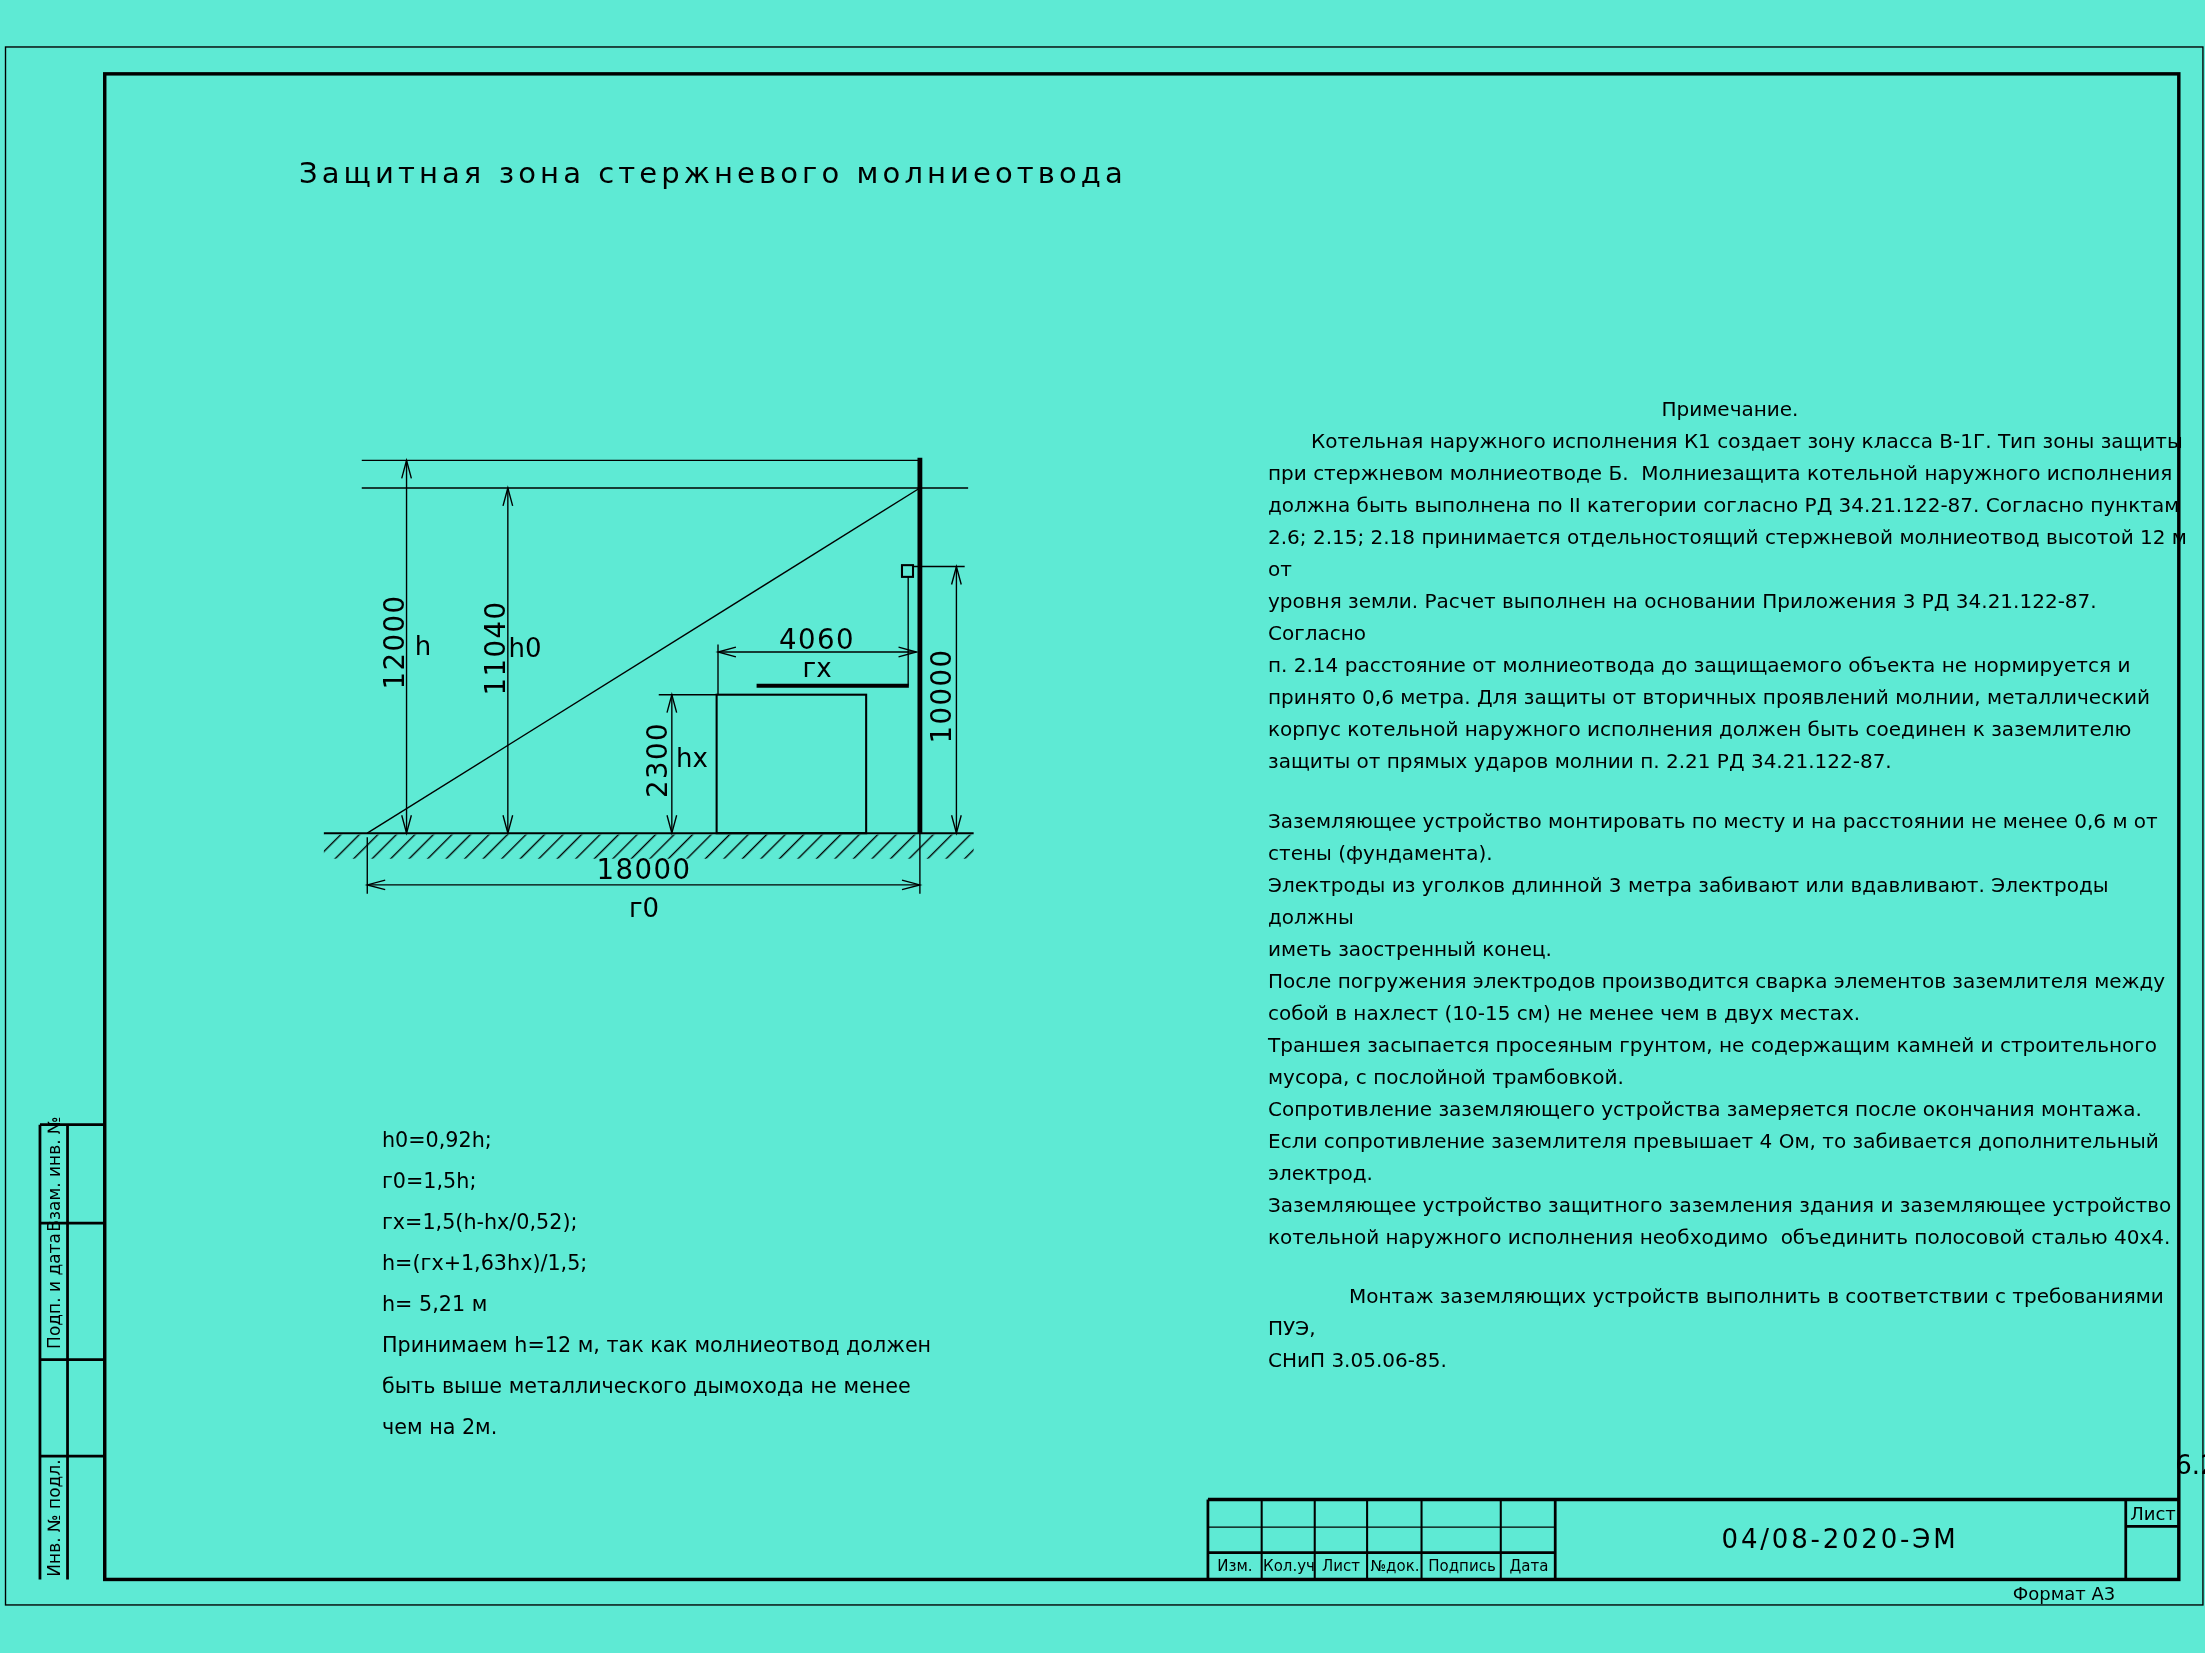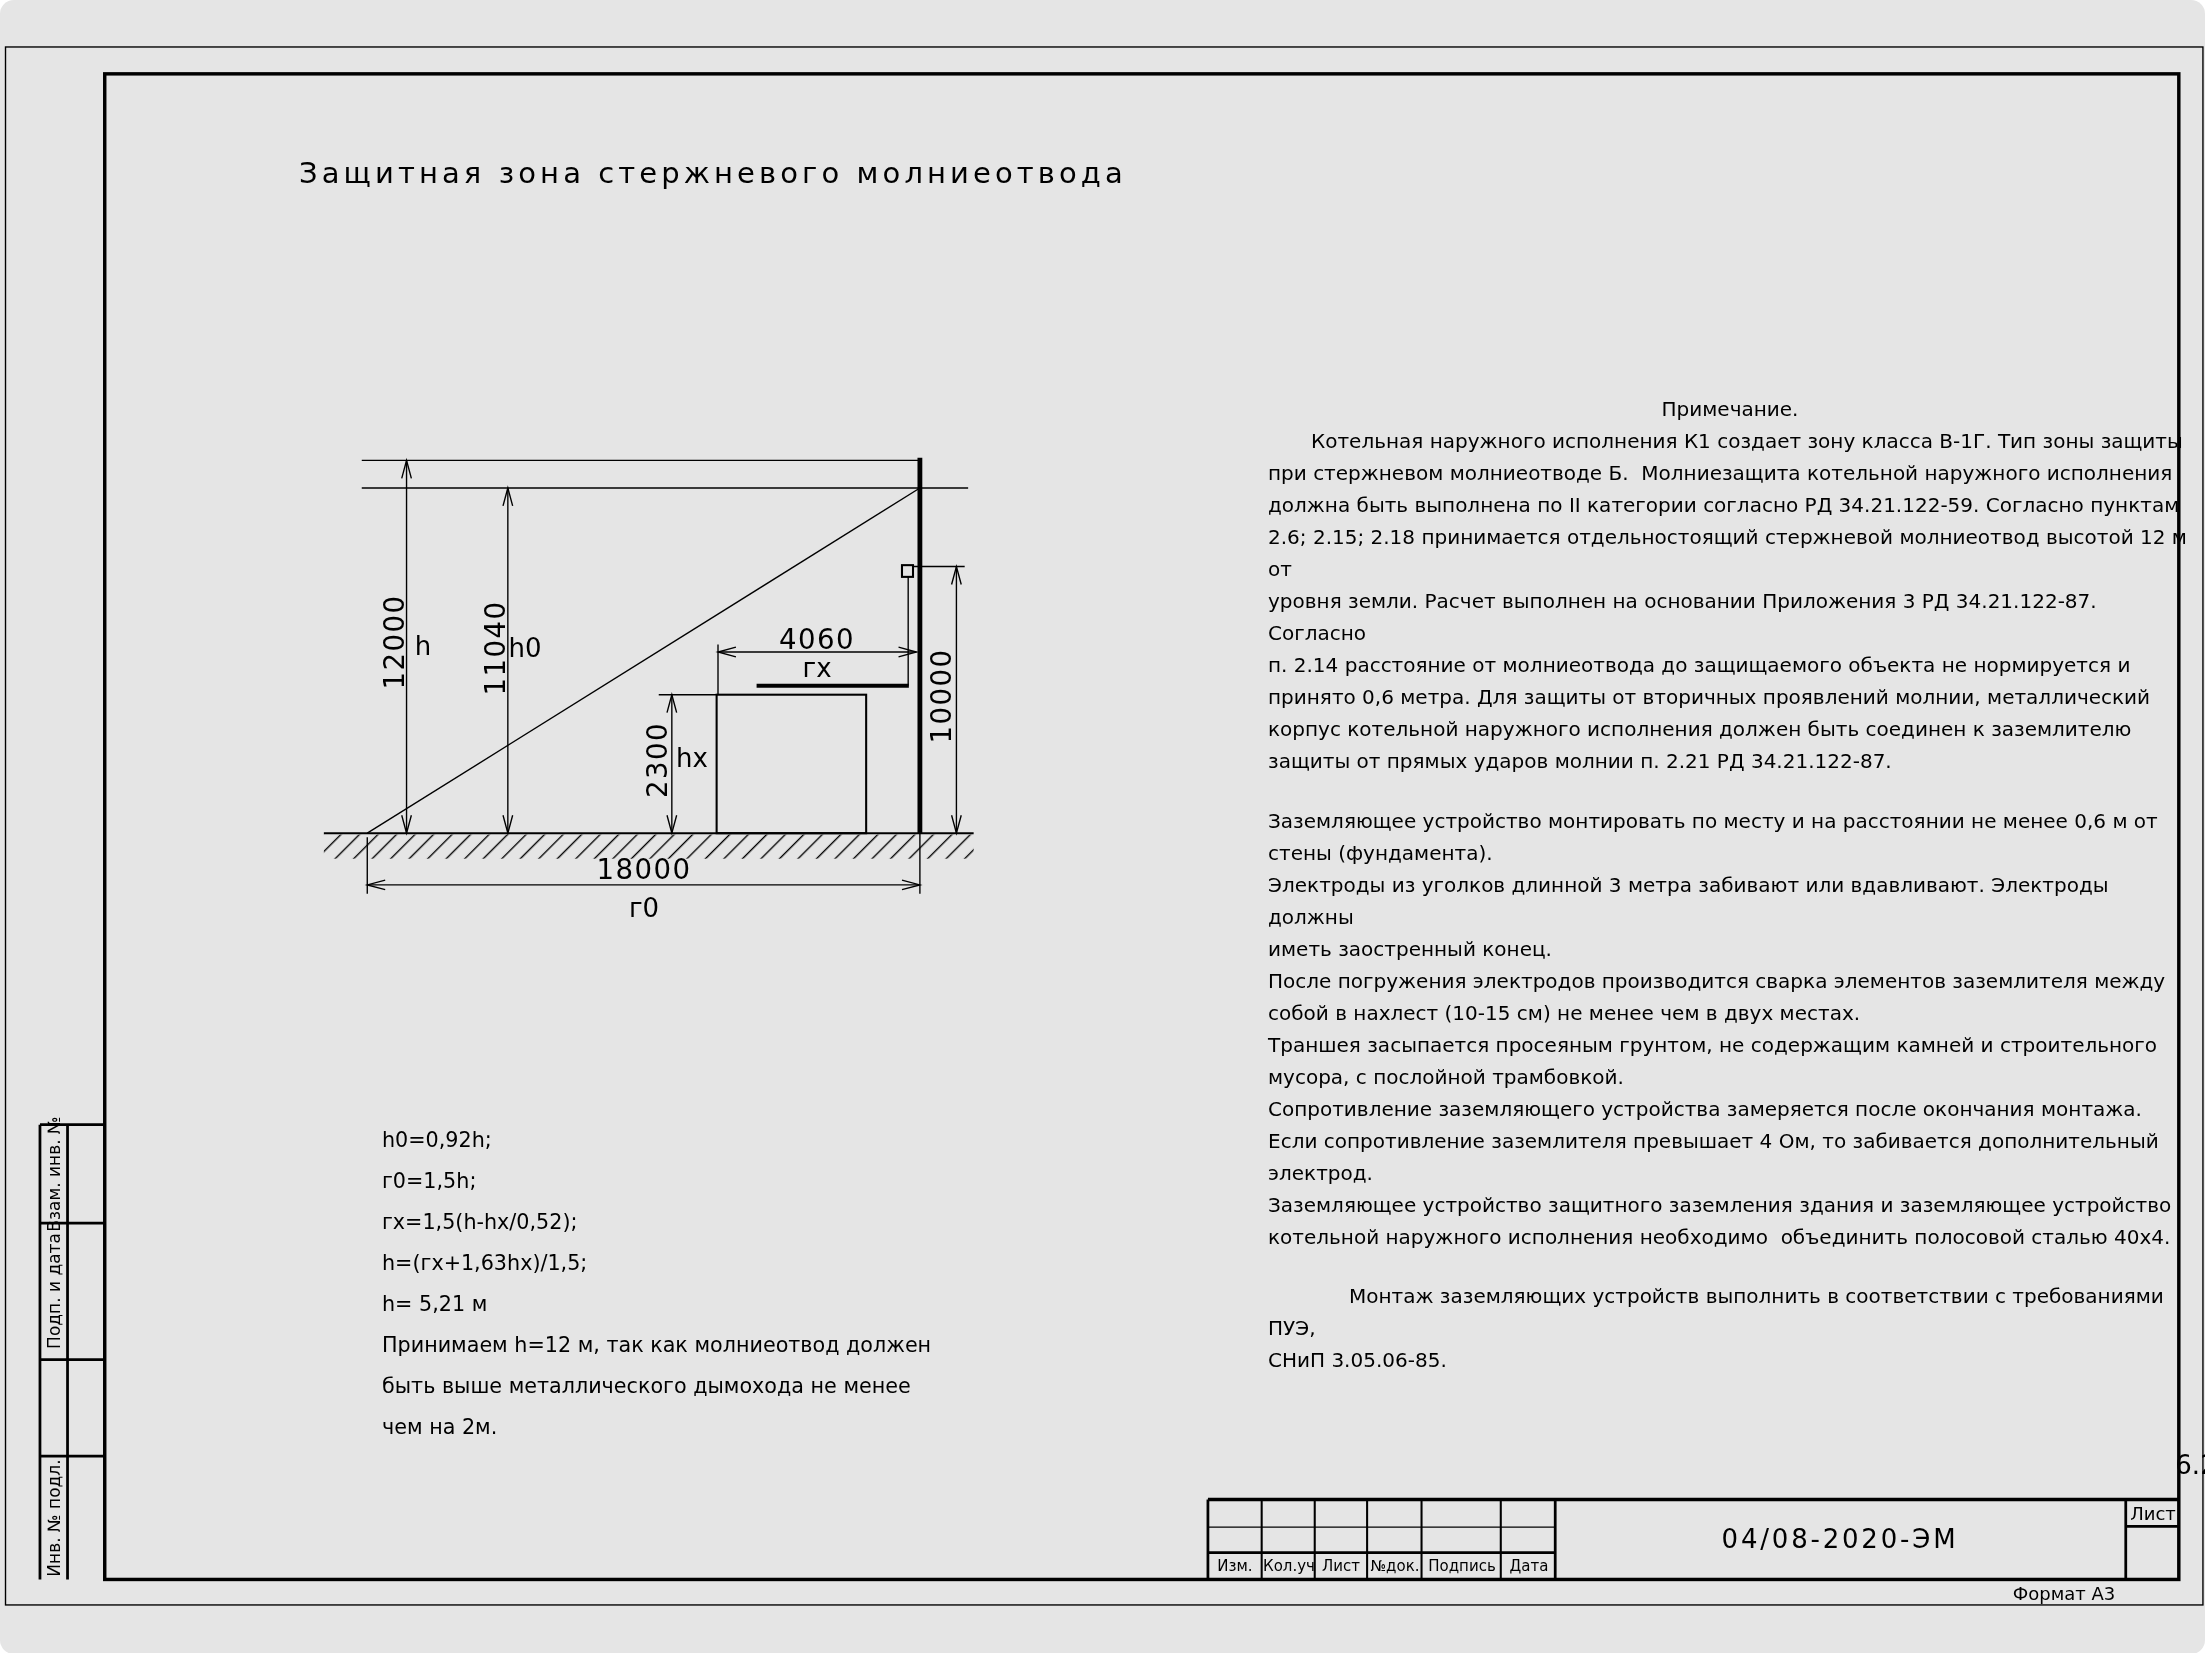--- a/index.html
+++ b/index.html
@@ -1,17 +1,17 @@
 <!DOCTYPE html>
 <html style="font-size:11px"><head>
 <meta charset="utf-8">
 <style>
   html,body{margin:0;padding:0;background:#fff;}
-  .sheet{position:relative;width:2205px;height:1654px;background:#e5e5e5;
-         font-family:"DejaVu Sans",sans-serif;color:#000;overflow:hidden;border-radius:14px;}
+  .sheet{position:relative;width:2205px;height:1654px;background:#5eead4;
+         font-family:"DejaVu Sans",sans-serif;color:#000;overflow:hidden;}
   .sheet svg{position:absolute;left:0;top:0;}
   .t{position:absolute;white-space:pre;color:#000;}
   .c{transform:translate(-50%,-50%);}
   .r{transform:translate(-50%,-50%) rotate(-90deg);}
   .title{font-size:29px;letter-spacing:4.1px;}
   .dim{font-size:27.6px;letter-spacing:1.4px;}
   .dimlbl{font-size:26px;}
   .notes{position:absolute;left:1260px;top:393px;width:932px;
          font-size:20px;line-height:32px;}
   .note-line{white-space:pre-wrap;margin-left:8px;}
@@ -135,21 +135,21 @@
       <div class="calc-line">h= 5,21 м</div>
       <div class="calc-line">Принимаем h=12 м, так как молниеотвод должен</div>
       <div class="calc-line">быть выше металлического дымохода не менее</div>
       <div class="calc-line">чем на 2м.</div>
     </div>
 
   <div class="notes">
       <div class="note-line center">Примечание.</div>
       <div class="note-line indent">Котельная наружного исполнения К1 создает зону класса В-1Г. Тип зоны защиты</div>
       <div class="note-line">при стержневом молниеотводе Б.  Молниезащита котельной наружного исполнения</div>
-      <div class="note-line">должна быть выполнена по II категории согласно РД 34.21.122-59. Согласно пунктам</div>
+      <div class="note-line">должна быть выполнена по II категории согласно РД 34.21.122-87. Согласно пунктам</div>
       <div class="note-line">2.6; 2.15; 2.18 принимается отдельностоящий стержневой молниеотвод высотой 12 м от</div>
       <div class="note-line">уровня земли. Расчет выполнен на основании Приложения 3 РД 34.21.122-87. Согласно</div>
       <div class="note-line">п. 2.14 расстояние от молниеотвода до защищаемого объекта не нормируется и</div>
       <div class="note-line">принято 0,6 метра. Для защиты от вторичных проявлений молнии, металлический</div>
       <div class="note-line">корпус котельной наружного исполнения должен быть соединен к заземлителю</div>
       <div class="note-line">защиты от прямых ударов молнии п. 2.21 РД 34.21.122-87.</div>
       <div class="note-line gap">Заземляющее устройство монтировать по месту и на расстоянии не менее 0,6 м от</div>
       <div class="note-line">стены (фундамента).</div>
       <div class="note-line">Электроды из уголков длинной 3 метра забивают или вдавливают. Электроды должны</div>
       <div class="note-line">иметь заостренный конец.</div>

